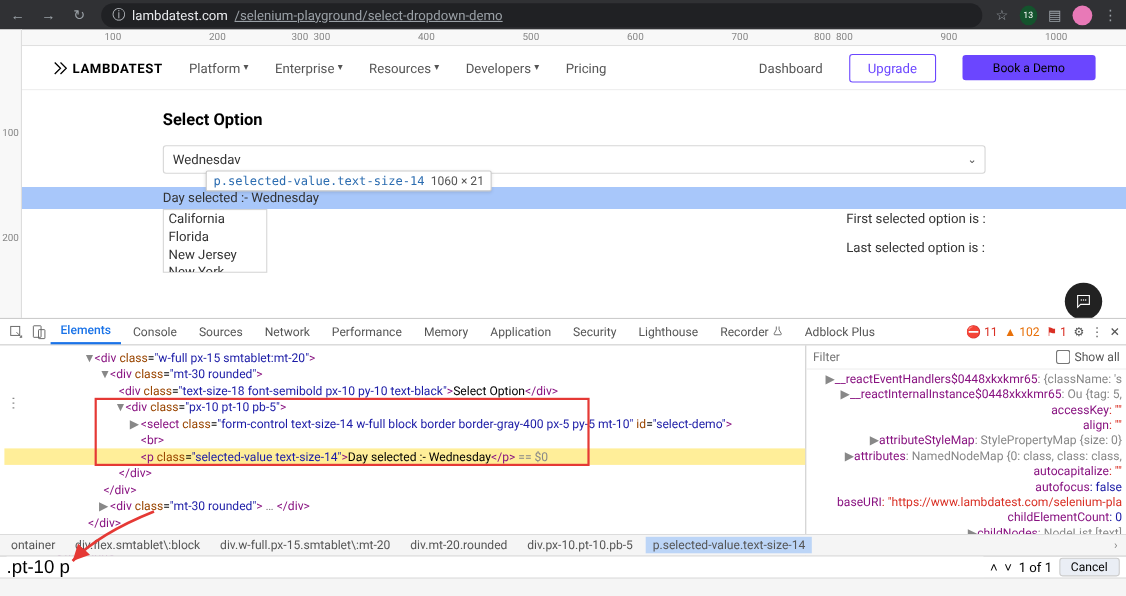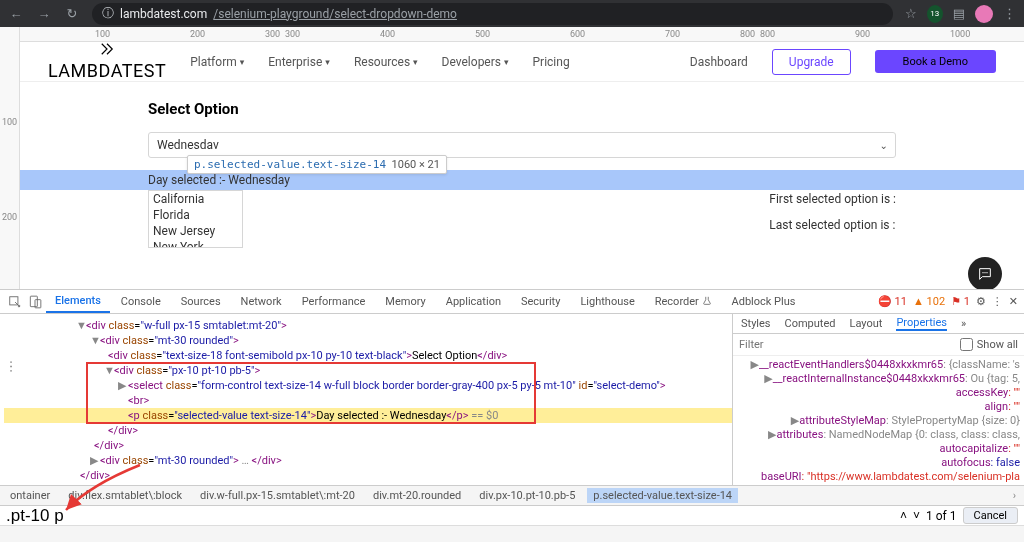--- a/index.html
+++ b/index.html
@@ -20,21 +20,21 @@
 .ruler-h { position: absolute; top: 0; left: 20px; right: 0; height: 15px; background: #f8f8f8; border-bottom: 1px solid #ddd; font-size: 9px; color: #888; }
 .ruler-h .tick { position: absolute; top: 2px; }
 .ruler-v { position: absolute; top: 0; left: 0; bottom: 0; width: 20px; background: #f8f8f8; border-right: 1px solid #ddd; font-size: 9px; color: #888; }
 .ruler-v .tick { position: absolute; left: 2px; }
 .ruler-corner { position: absolute; top: 0; left: 0; width: 20px; height: 15px; background: #f8f8f8; border-right: 1px solid #ddd; border-bottom: 1px solid #ddd; }
 
 .content { position: absolute; top: 15px; left: 20px; right: 0; bottom: 0; background: #fff; }
 
 
 .site-nav { height: 40px; border-bottom: 1px solid #eee; display: flex; align-items: center; padding: 0 28px; gap: 24px; font-size: 12px; color: #555; }
-.logo { font-weight: 400; font-size: 18px; color: #000; letter-spacing: 0.5px; display: flex; align-items: center; gap: 4px; flex-direction: column; }
+.logo { font-weight: 700; font-size: 12px; color: #000; letter-spacing: 0.5px; display: flex; align-items: center; gap: 4px; }
 .logo svg { width: 14px; height: 14px; }
 .navitem { display: flex; align-items: center; gap: 3px; cursor: pointer; }
 .navitem .caret { font-size: 9px; }
 .nav-spacer { flex: 1; }
 .btn-upgrade { border: 1px solid #6b46ff; color: #6b46ff; background: #fff; padding: 5px 16px; border-radius: 3px; font-size: 12px; cursor: pointer; }
 .btn-demo { background: #6b46ff; color: #000000; padding: 5px 28px; border-radius: 3px; font-size: 11px; cursor: pointer; border: none; }
 
 .page-body { padding: 18px 128px 0 128px; }
 .h-title { font-size: 15px; font-weight: 700; color: #000; margin-bottom: 14px; }
 .select-ctrl { width: 100%; border: 1px solid #d6d6d6; background: #fff; font-size: 12px; padding: 5px 8px; border-radius: 3px; color: #333; appearance: none; position: relative; }
@@ -264,27 +264,20 @@
       <div class="dom-line" style="padding-left:90px"><span class="tag">&lt;/div&gt;</span></div>
       <div class="dom-line" style="padding-left:86px"><span class="tri" style="color:#888">▶</span><span class="tag">&lt;div</span> <span class="attr">class</span>=<span class="val">"mt-30  rounded"</span><span class="tag">&gt;</span> <span class="gray">…</span> <span class="tag">&lt;/div&gt;</span></div>
       <div class="dom-line" style="padding-left:76px"><span class="tag">&lt;/div&gt;</span></div>
       <div class="dom-line" style="padding-left:62px"><span class="tag">&lt;/div&gt;</span></div>
       <div class="dom-line" style="padding-left:48px"><span class="tag">&lt;/section&gt;</span></div>
 
       <div class="redbox" style="left:86px; top:48px; width:450px; height:62px;"></div>
     </div>
 
     <div class="side-panel">
-      <div class="side-tabs">
-        <span>Styles</span>
-        <span>Computed</span>
-        <span>Layout</span>
-        <span class="active">Properties</span>
-        <span>»</span>
-      </div>
       <div class="filter-row">
         <input placeholder="Filter" style="">
         <label>
             <input type="checkbox" style="">
             <span>Show all</span>
           </label>
       </div>
       <div class="props">
         <div class="pline"><span class="tri2">▶</span><span class="key">__reactEventHandlers$0448xkxkmr65</span><span class="pval">: {className: 's</span></div>
         <div class="pline"><span class="tri2">▶</span><span class="key">__reactInternalInstance$0448xkxkmr65</span><span class="pval">: Ou {tag: 5,</span></div>

